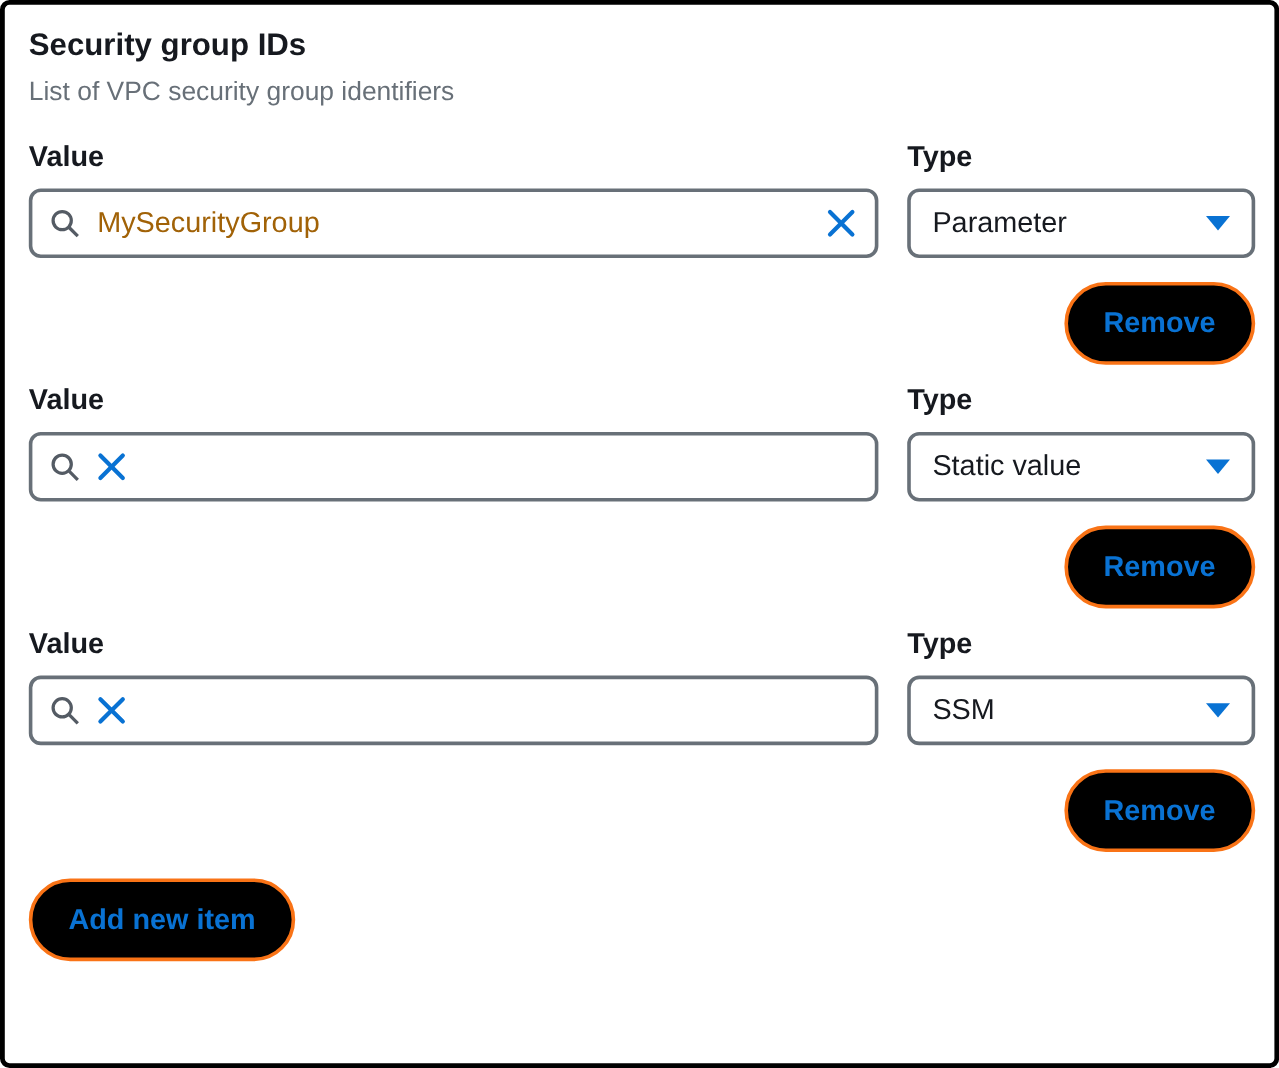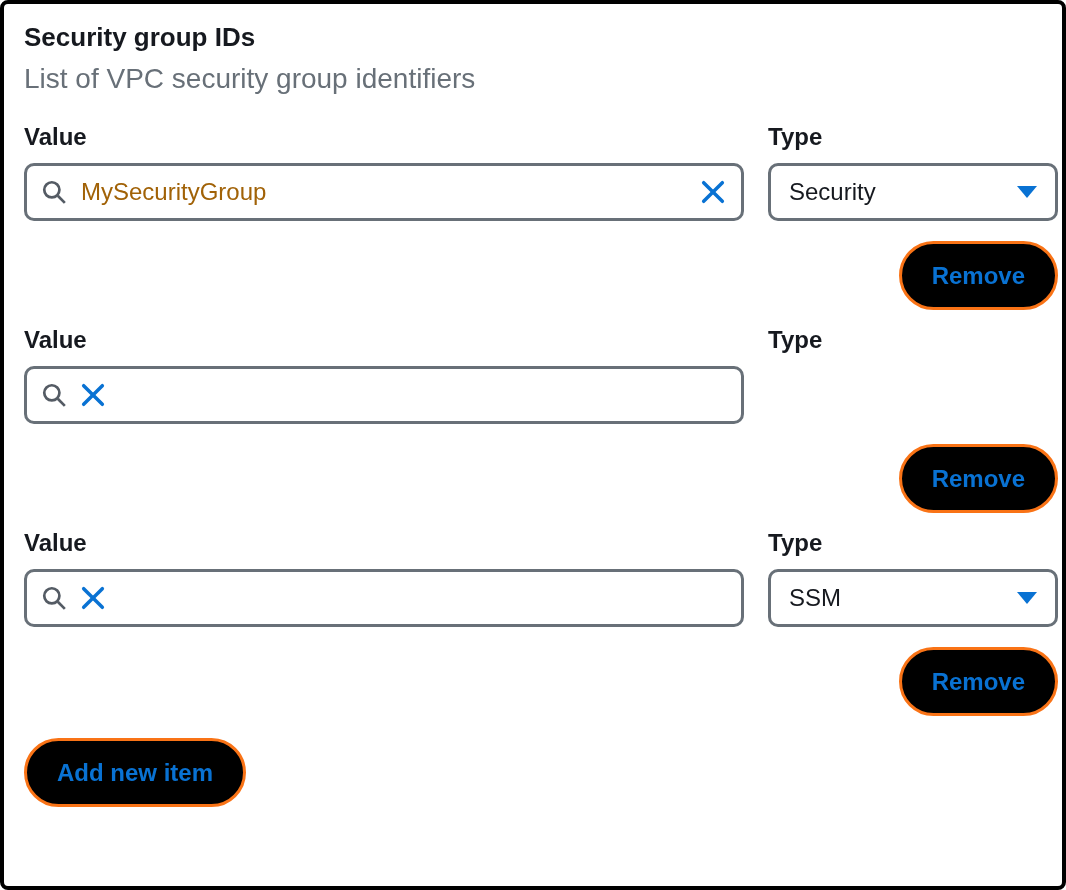--- a/index.html
+++ b/index.html
@@ -6,30 +6,30 @@
   body {
     margin: 0;
     font-family: -apple-system, BlinkMacSystemFont, "Segoe UI", "Helvetica Neue", Arial, sans-serif;
     background: #fff;
   }
   .panel {
     width: 1066px;
     height: 890px;
     border: 4px solid #000;
     border-radius: 8px;
-    padding: 18px 4px 24px 20px;
+    padding: 18px 16px 24px 20px;
   }
   .section-title {
     font-size: 26px;
     font-weight: 700;
     color: #16191f;
     margin: 0 0 4px 0;
   }
   .section-subtitle {
-    font-size: 28px;
+    font-size: 22px;
     color: #687078;
     margin: 10px 0 28px 0;
   }
   .row {
     display: flex;
     gap: 24px;
     align-items: flex-start;
   }
   .col-value {
     flex: 1;
@@ -145,21 +145,21 @@
         <input type="text" value="MySecurityGroup" style="">
         <svg class="clear-icon" viewBox="0 0 24 24">
           <line x1="4" y1="4" x2="20" y2="20"></line>
           <line x1="20" y1="4" x2="4" y2="20"></line>
         </svg>
       </div>
     </div>
     <div class="col-type">
       <div class="field-label">Type</div>
       <div class="select-wrap">
-        <span class="select-value">Security</span>
+        <span class="select-value">Parameter</span>
         <span class="caret-down"></span>
       </div>
     </div>
   </div>
   <div class="actions">
     <button class="pill-btn">Remove</button>
   </div>
 
   <div class="row">
     <div class="col-value">
@@ -170,20 +170,24 @@
           <line x1="15.5" y1="15.5" x2="22" y2="22"></line>
         </svg>
         <svg class="clear-icon" viewBox="0 0 24 24">
           <line x1="4" y1="4" x2="20" y2="20"></line>
           <line x1="20" y1="4" x2="4" y2="20"></line>
         </svg>
       </div>
     </div>
     <div class="col-type">
       <div class="field-label">Type</div>
+      <div class="select-wrap">
+        <span class="select-value">Static value</span>
+        <span class="caret-down"></span>
+      </div>
     </div>
   </div>
   <div class="actions">
     <button class="pill-btn">Remove</button>
   </div>
 
   <div class="row">
     <div class="col-value">
       <div class="field-label">Value</div>
       <div class="input-wrap">

